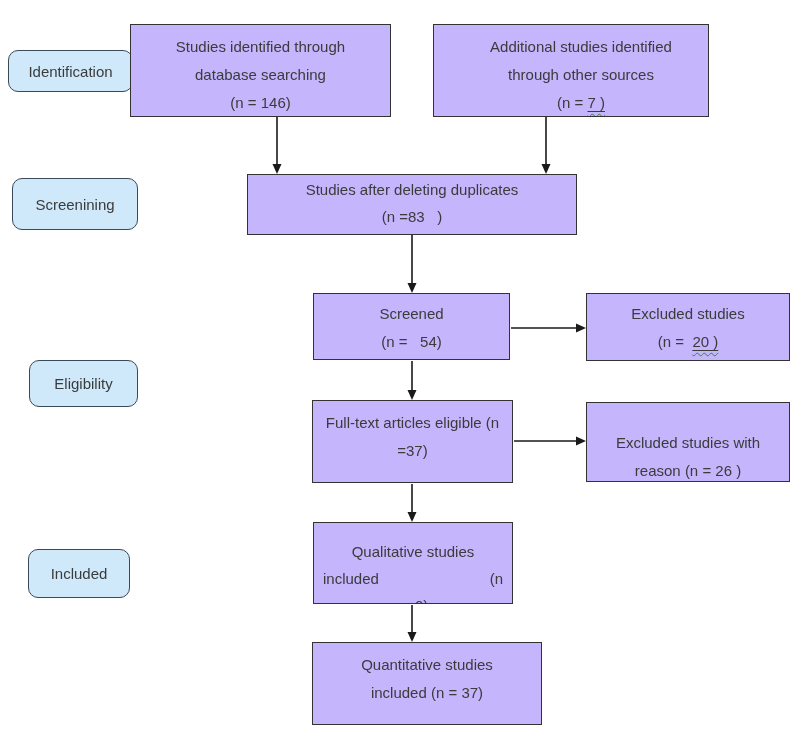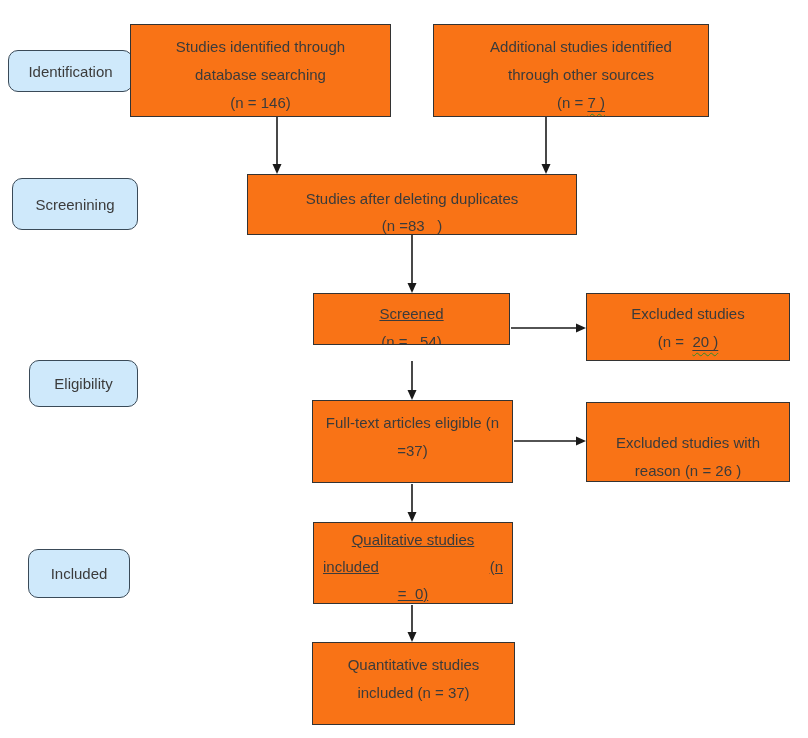--- a/index.html
+++ b/index.html
@@ -35,40 +35,40 @@
     border: 1.5px solid var(--label-border);
     border-radius: 10px;
     display: flex;
     align-items: center;
     justify-content: center;
     font-size: 15px;
     color: var(--text);
   }
   .box {
     position: absolute;
-    background: #f97316;
+    background: #c4b5fd;
     border: 1.5px solid var(--box-border);
     font-size: 15px;
     line-height: 28px;
     text-align: center;
     overflow: hidden;
   }
   .box .line {
     display: block;
     white-space: pre;
   }
   .box .line-split {
     display: flex;
     justify-content: space-between;
     padding: 0 9px;
     white-space: pre;
   }
   .tight { line-height: 27px; }
-  .pt2 { padding-top: 10px; }
-  .pt4 { padding-top: 3px; text-decoration: underline; }
+  .pt2 { padding-top: 1px; }
+  .pt4 { padding-top: 15px; }
   .pt6 { padding-top: 6px; }
   .pt8 { padding-top: 8px; }
   .pt10 { padding-top: 26px; }
   .u-solid {
     text-decoration: underline;
     text-decoration-color: var(--text);
     text-decoration-thickness: 1px;
     text-underline-offset: 3px;
   }
   .u-wavy {
@@ -140,21 +140,21 @@
     <span class="line">Additional studies identified</span>
     <span class="line">through other sources</span>
     <span class="line"><span>(n = </span><span class="u-solid"><span class="u-wavy">7 )</span></span></span>
   </div>
 
   <div class="box pt2 tight" style="left:247px; top:174px; width:330px; height:61px;">
     <span class="line">Studies after deleting duplicates</span>
     <span class="line">(n =83   )</span>
   </div>
 
-  <div class="box pt6" style="left:313px; top:293px; width:197px; height:52px;text-decoration:underline;">
+  <div class="box pt6" style="left:313px; top:293px; width:197px; height:67px;">
     <span class="line">Screened</span>
     <span class="line">(n =   54)</span>
   </div>
 
   <div class="box pt6" style="left:586px; top:293px; width:204px; height:68px;">
     <span class="line">Excluded studies</span>
     <span class="line"><span>(n =  </span><span class="u-solid"><span class="u-wavy">20 )</span></span></span>
   </div>
 
   <div class="box pt8" style="left:312px; top:400px; width:201px; height:83px;">
@@ -169,18 +169,18 @@
 
   <div class="box pt4 tight" style="left:313px; top:522px; width:200px; height:82px;">
     <span class="line">Qualitative studies</span>
     <span class="line-split">
       <span>included</span>
       <span>(n</span>
     </span>
     <span class="line">=  0)</span>
   </div>
 
-  <div class="box pt8" style="left:312px; top:642px; width:203px; height:83px;">
+  <div class="box pt8" style="left:312px; top:642px; width:230px; height:83px;">
     <span class="line">Quantitative studies</span>
     <span class="line">included (n = 37)</span>
   </div>
 
 </div>
 
 </body></html>

